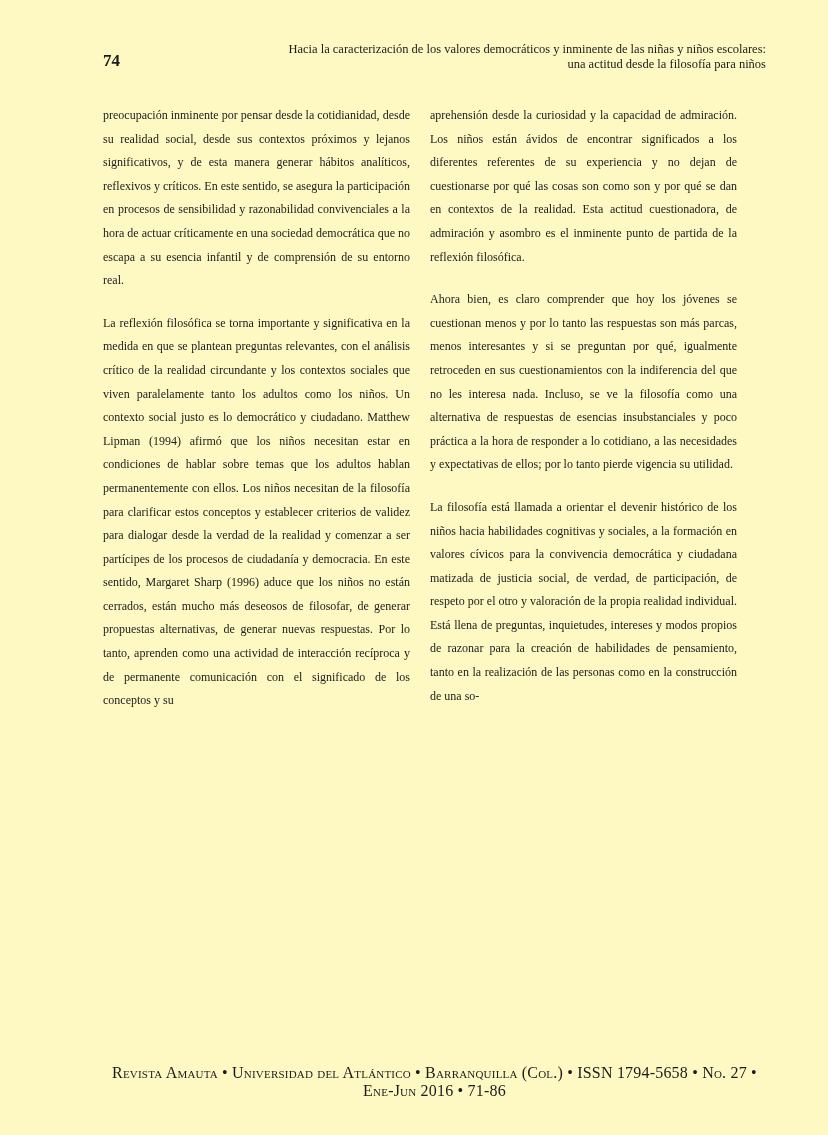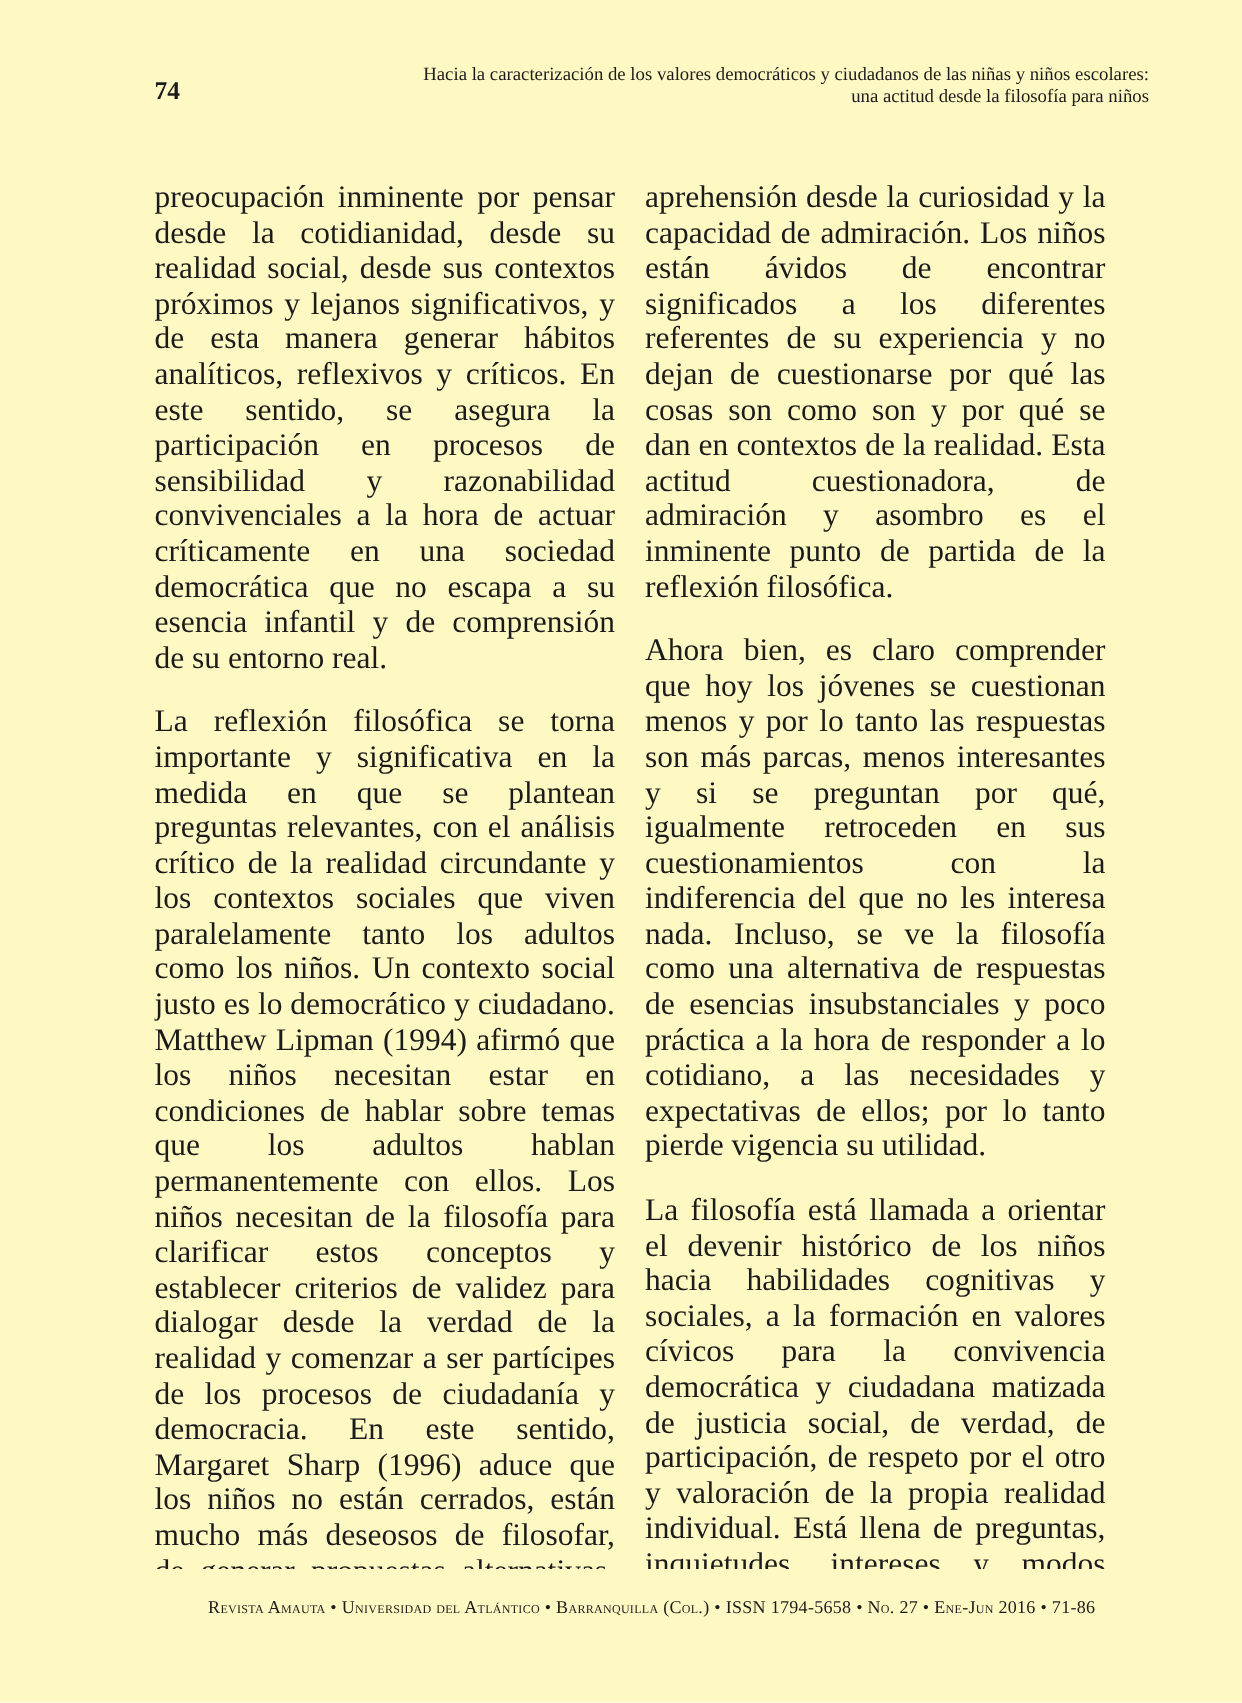--- a/index.html
+++ b/index.html
@@ -47,47 +47,47 @@
     display: flex;
     gap: 20px;
     overflow: hidden;
   }
   .column {
     width: 307px;
     height: 100%;
     overflow: hidden;
   }
   .para {
-    margin: 16px 0 19px 0;
-    font-size: 21px;
+    margin: 0 0 19px 0;
+    font-size: 12px;
     line-height: 23.6px;
     text-align: justify;
     text-justify: inter-word;
   }
   
   .footer-line {
     position: absolute;
     left: 103px;
     right: 62px;
     top: 1064px;
     text-align: center;
-    font-size: 12px;
+    font-size: 16px;
     font-variant: small-caps;
     letter-spacing: 0.2px;
   }
 </style>
 </head>
 <body>
 
 <div class="page">
 
   <div class="running-head">
     <div class="page-number">74</div>
     <div class="head-title">
-      <div>Hacia la caracterización de los valores democráticos y ciudadanos de las niñas y niños escolares:</div>
+      <div>Hacia la caracterización de los valores democráticos y inminente de las niñas y niños escolares:</div>
       <div>una actitud desde la filosofía para niños</div>
     </div>
   </div>
 
   <div class="body-columns">
     <div class="column">
         <p class="para">preocupación inminente por pensar desde la cotidianidad, desde su realidad social, desde sus contextos próximos y lejanos significativos, y de esta manera generar hábitos analíticos, reflexivos y críticos. En este sentido, se asegura la participación en procesos de sensibilidad y razonabilidad convivenciales a la hora de actuar críticamente en una sociedad democrática que no escapa a su esencia infantil y de comprensión de su entorno real.</p>
         <p class="para">La reflexión filosófica se torna importante y significativa en la medida en que se plantean preguntas relevantes, con el análisis crítico de la realidad circundante y los contextos sociales que viven paralelamente tanto los adultos como los niños. Un contexto social justo es lo democrático y ciudadano. Matthew Lipman (1994) afirmó que los niños necesitan estar en condiciones de hablar sobre temas que los adultos hablan permanentemente con ellos. Los niños necesitan de la filosofía para clarificar estos conceptos y establecer criterios de validez para dialogar desde la verdad de la realidad y comenzar a ser partícipes de los procesos de ciudadanía y democracia. En este sentido, Margaret Sharp (1996) aduce que los niños no están cerrados, están mucho más deseosos de filosofar, de generar propuestas alternativas, de generar nuevas respuestas. Por lo tanto, aprenden como una actividad de interacción recíproca y de permanente comunicación con el significado de los conceptos y su</p>
       </div>
     <div class="column">

